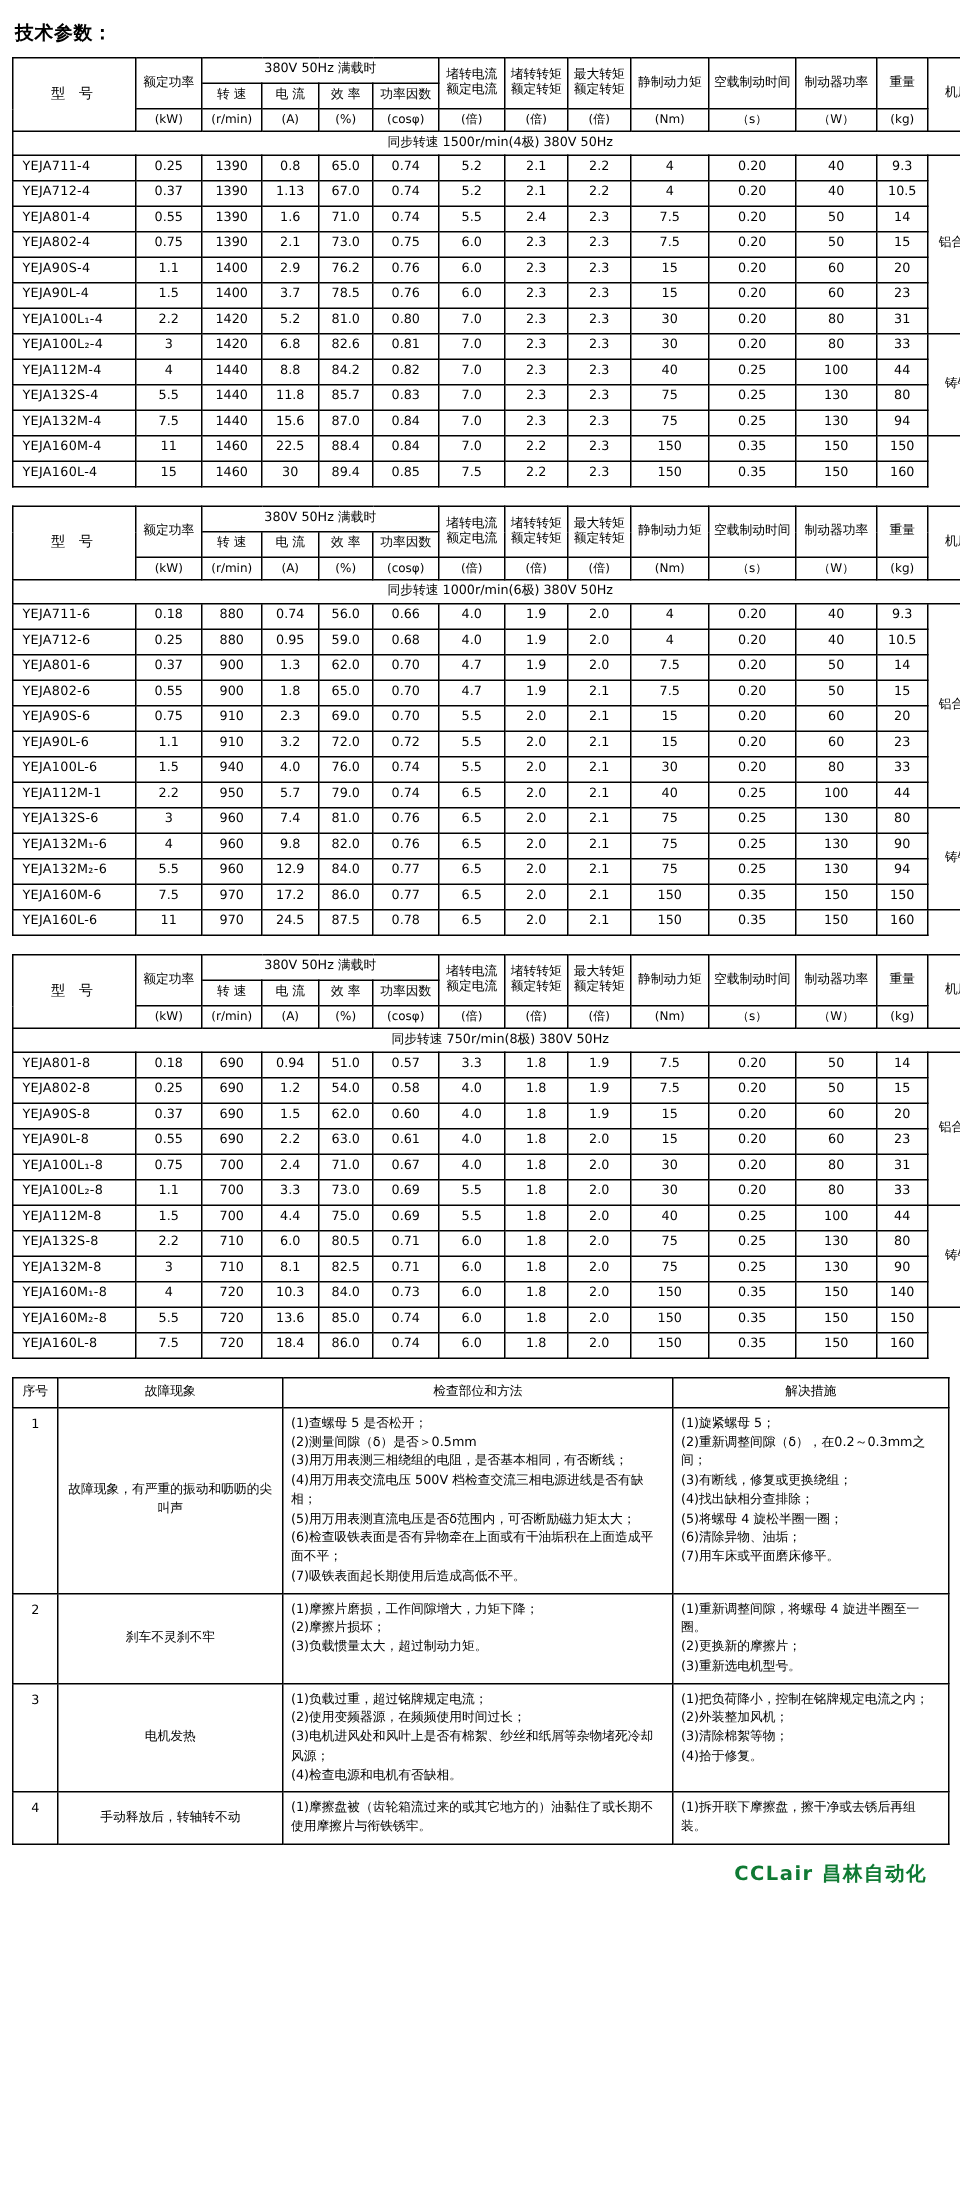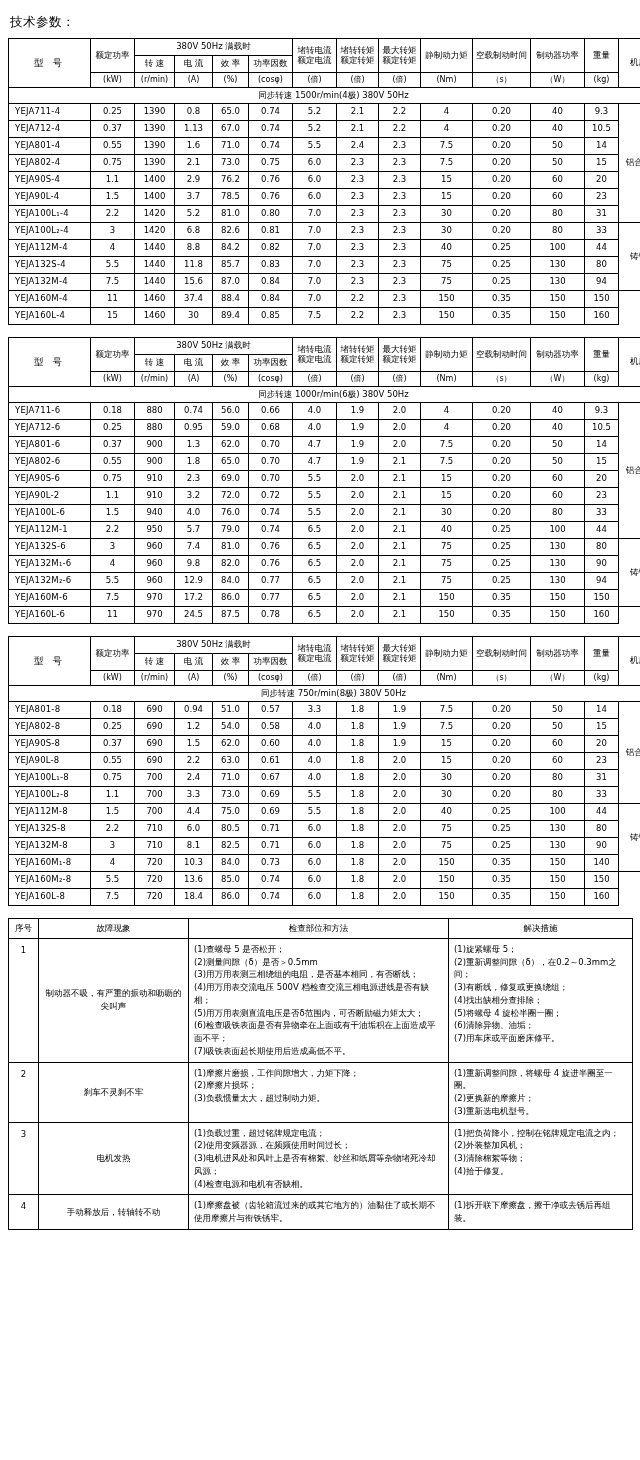--- a/index.html
+++ b/index.html
@@ -8,21 +8,21 @@
     padding: 0;
     width: 640px;
     background: #ffffff;
     font-family: "DejaVu Sans", "Liberation Sans", sans-serif;
     color: #000;
   }
   .page { width: 640px; padding: 8px 8px 6px 8px; }
 
   .section-title {
     font-size: 12.5px;
-    font-weight: normal;
+    font-weight: bold;
     margin: 6px 0 7px 2px;
     letter-spacing: 0.5px;
   }
 
   table.spec {
     width: 624px;
     border-collapse: collapse;
     table-layout: fixed;
     margin-bottom: 12px;
   }
@@ -299,21 +299,21 @@
             <td class="">2.3</td>
             <td class="">75</td>
             <td class="">0.25</td>
             <td class="">130</td>
             <td class="">94</td>
           </tr>
           <tr>
             <td class="model model-cell">YEJA160M-4</td>
             <td class="">11</td>
             <td class="">1460</td>
-            <td class="">37.4</td>
+            <td class="">22.5</td>
             <td class="">88.4</td>
             <td class="">0.84</td>
             <td class="">7.0</td>
             <td class="">2.2</td>
             <td class="">2.3</td>
             <td class="">150</td>
             <td class="">0.35</td>
             <td class="">150</td>
             <td class="">150</td>
           </tr>
@@ -458,21 +458,21 @@
             <td class="">0.70</td>
             <td class="">5.5</td>
             <td class="">2.0</td>
             <td class="">2.1</td>
             <td class="">15</td>
             <td class="">0.20</td>
             <td class="">60</td>
             <td class="">20</td>
           </tr>
           <tr>
-            <td class="model model-cell">YEJA90L-2</td>
+            <td class="model model-cell">YEJA90L-6</td>
             <td class="">1.1</td>
             <td class="">910</td>
             <td class="">3.2</td>
             <td class="">72.0</td>
             <td class="">0.72</td>
             <td class="">5.5</td>
             <td class="">2.0</td>
             <td class="">2.1</td>
             <td class="">15</td>
             <td class="">0.20</td>
@@ -839,21 +839,21 @@
       <tr>
         <th>序号</th>
         <th>故障现象</th>
         <th>检查部位和方法</th>
         <th>解决措施</th>
       </tr>
     </thead>
     <tbody id="fault-body">
         <tr>
           <td class="num">1</td>
-          <td class="phen">制动器不吸，有严重的振动和呖呖的尖叫声</td>
+          <td class="phen">故障现象，有严重的振动和呖呖的尖叫声</td>
           <td class="lines">
             <div>(1)查螺母 5 是否松开；</div>
             <div>(2)测量间隙（δ）是否＞0.5mm</div>
             <div>(3)用万用表测三相绕组的电阻，是否基本相同，有否断线；</div>
             <div>(4)用万用表交流电压 500V 档检查交流三相电源进线是否有缺相；</div>
             <div>(5)用万用表测直流电压是否δ范围内，可否断励磁力矩太大；</div>
             <div>(6)检查吸铁表面是否有异物牵在上面或有干油垢积在上面造成平面不平；</div>
             <div>(7)吸铁表面起长期使用后造成高低不平。</div>
           </td>
           <td class="lines">
@@ -902,13 +902,16 @@
           <td class="lines">
             <div>(1)摩擦盘被（齿轮箱流过来的或其它地方的）油黏住了或长期不使用摩擦片与衔铁锈牢。</div>
           </td>
           <td class="lines">
             <div>(1)拆开联下摩擦盘，擦干净或去锈后再组装。</div>
           </td>
         </tr>
       </tbody>
   </table>
 
+  <div class="footer">
+    <span class="brand">CCLair 昌林自动化</span>
+  </div>
 </div>
 
 </body></html>

